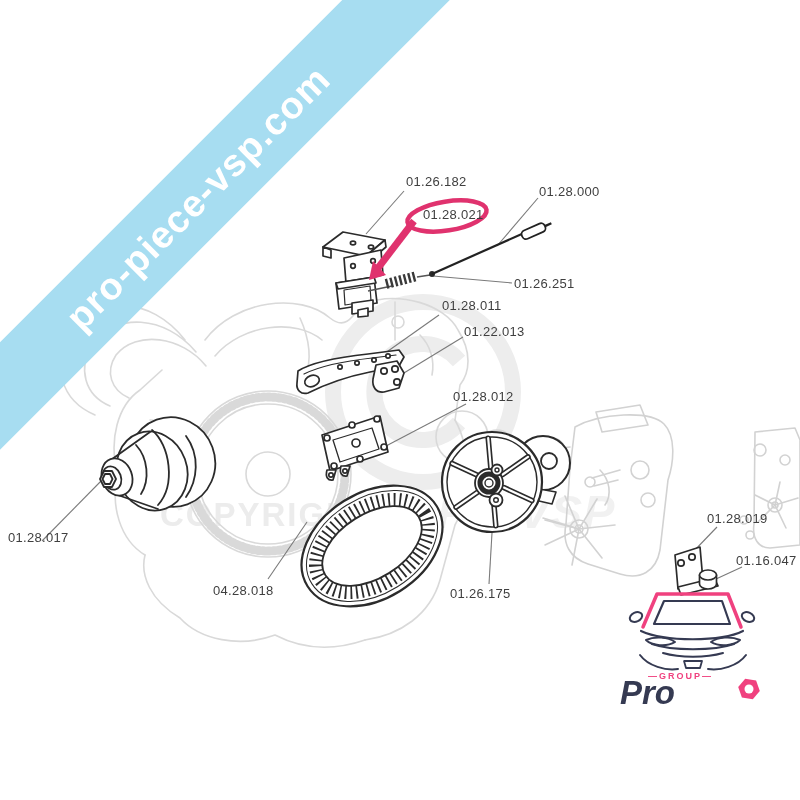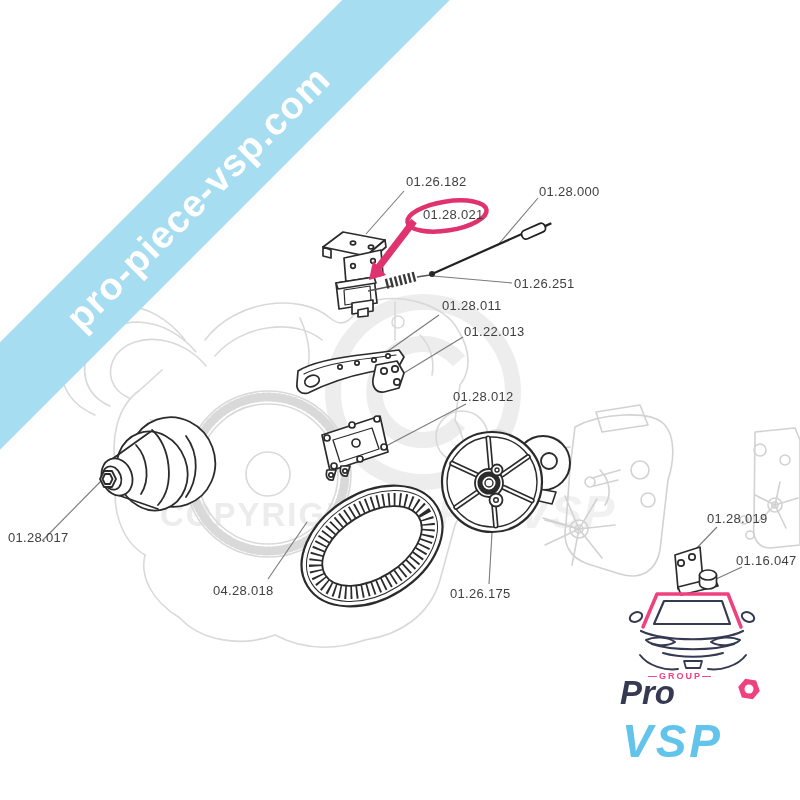--- a/index.html
+++ b/index.html
@@ -278,15 +278,14 @@
   <div class="plabel" style="left:464px;top:324px">01.22.013</div>
   <div class="plabel" style="left:453px;top:389px">01.28.012</div>
   <div class="plabel" style="left:8px;top:530px">01.28.017</div>
   <div class="plabel" style="left:213px;top:583px">04.28.018</div>
   <div class="plabel" style="left:450px;top:586px">01.26.175</div>
   <div class="plabel" style="left:707px;top:511px">01.28.019</div>
   <div class="plabel" style="left:736px;top:553px">01.16.047</div>
 
   <div class="logo-group">—GROUP—</div>
   <div class="logo-pro">Pro</div>
-  <div class="logo-vsp">VSP</div>
 
 </div>
 
 </body></html>

